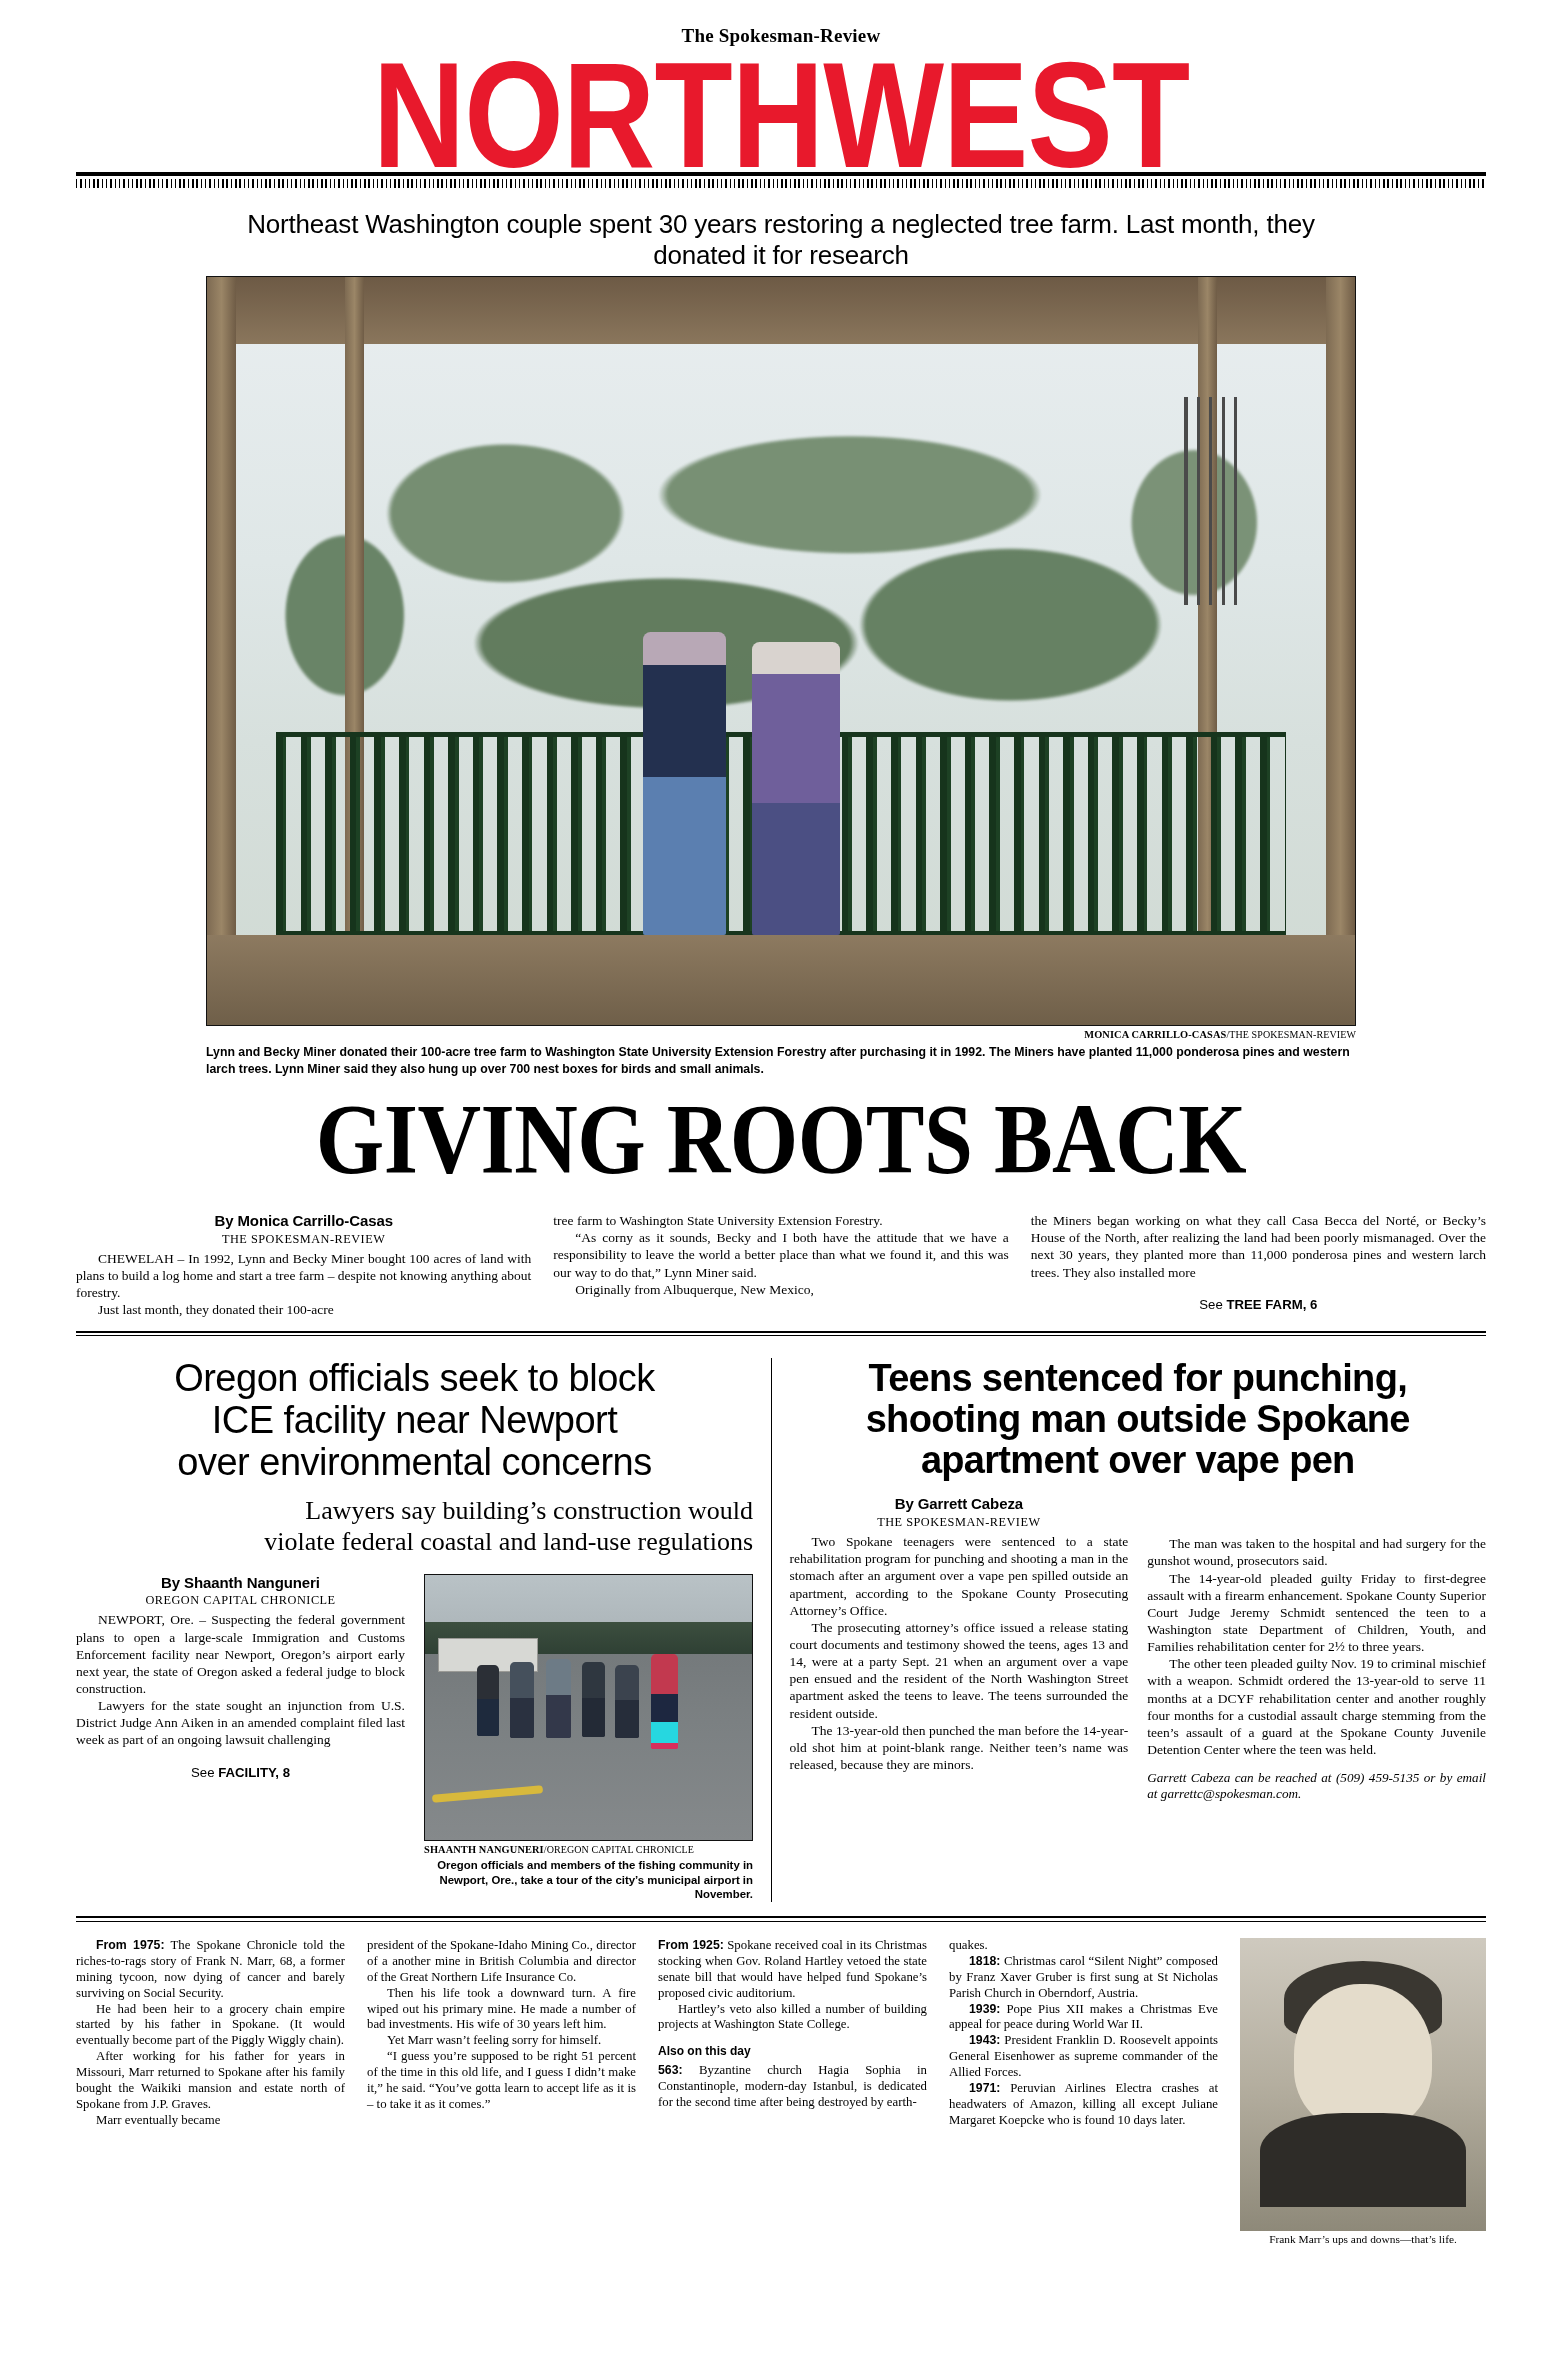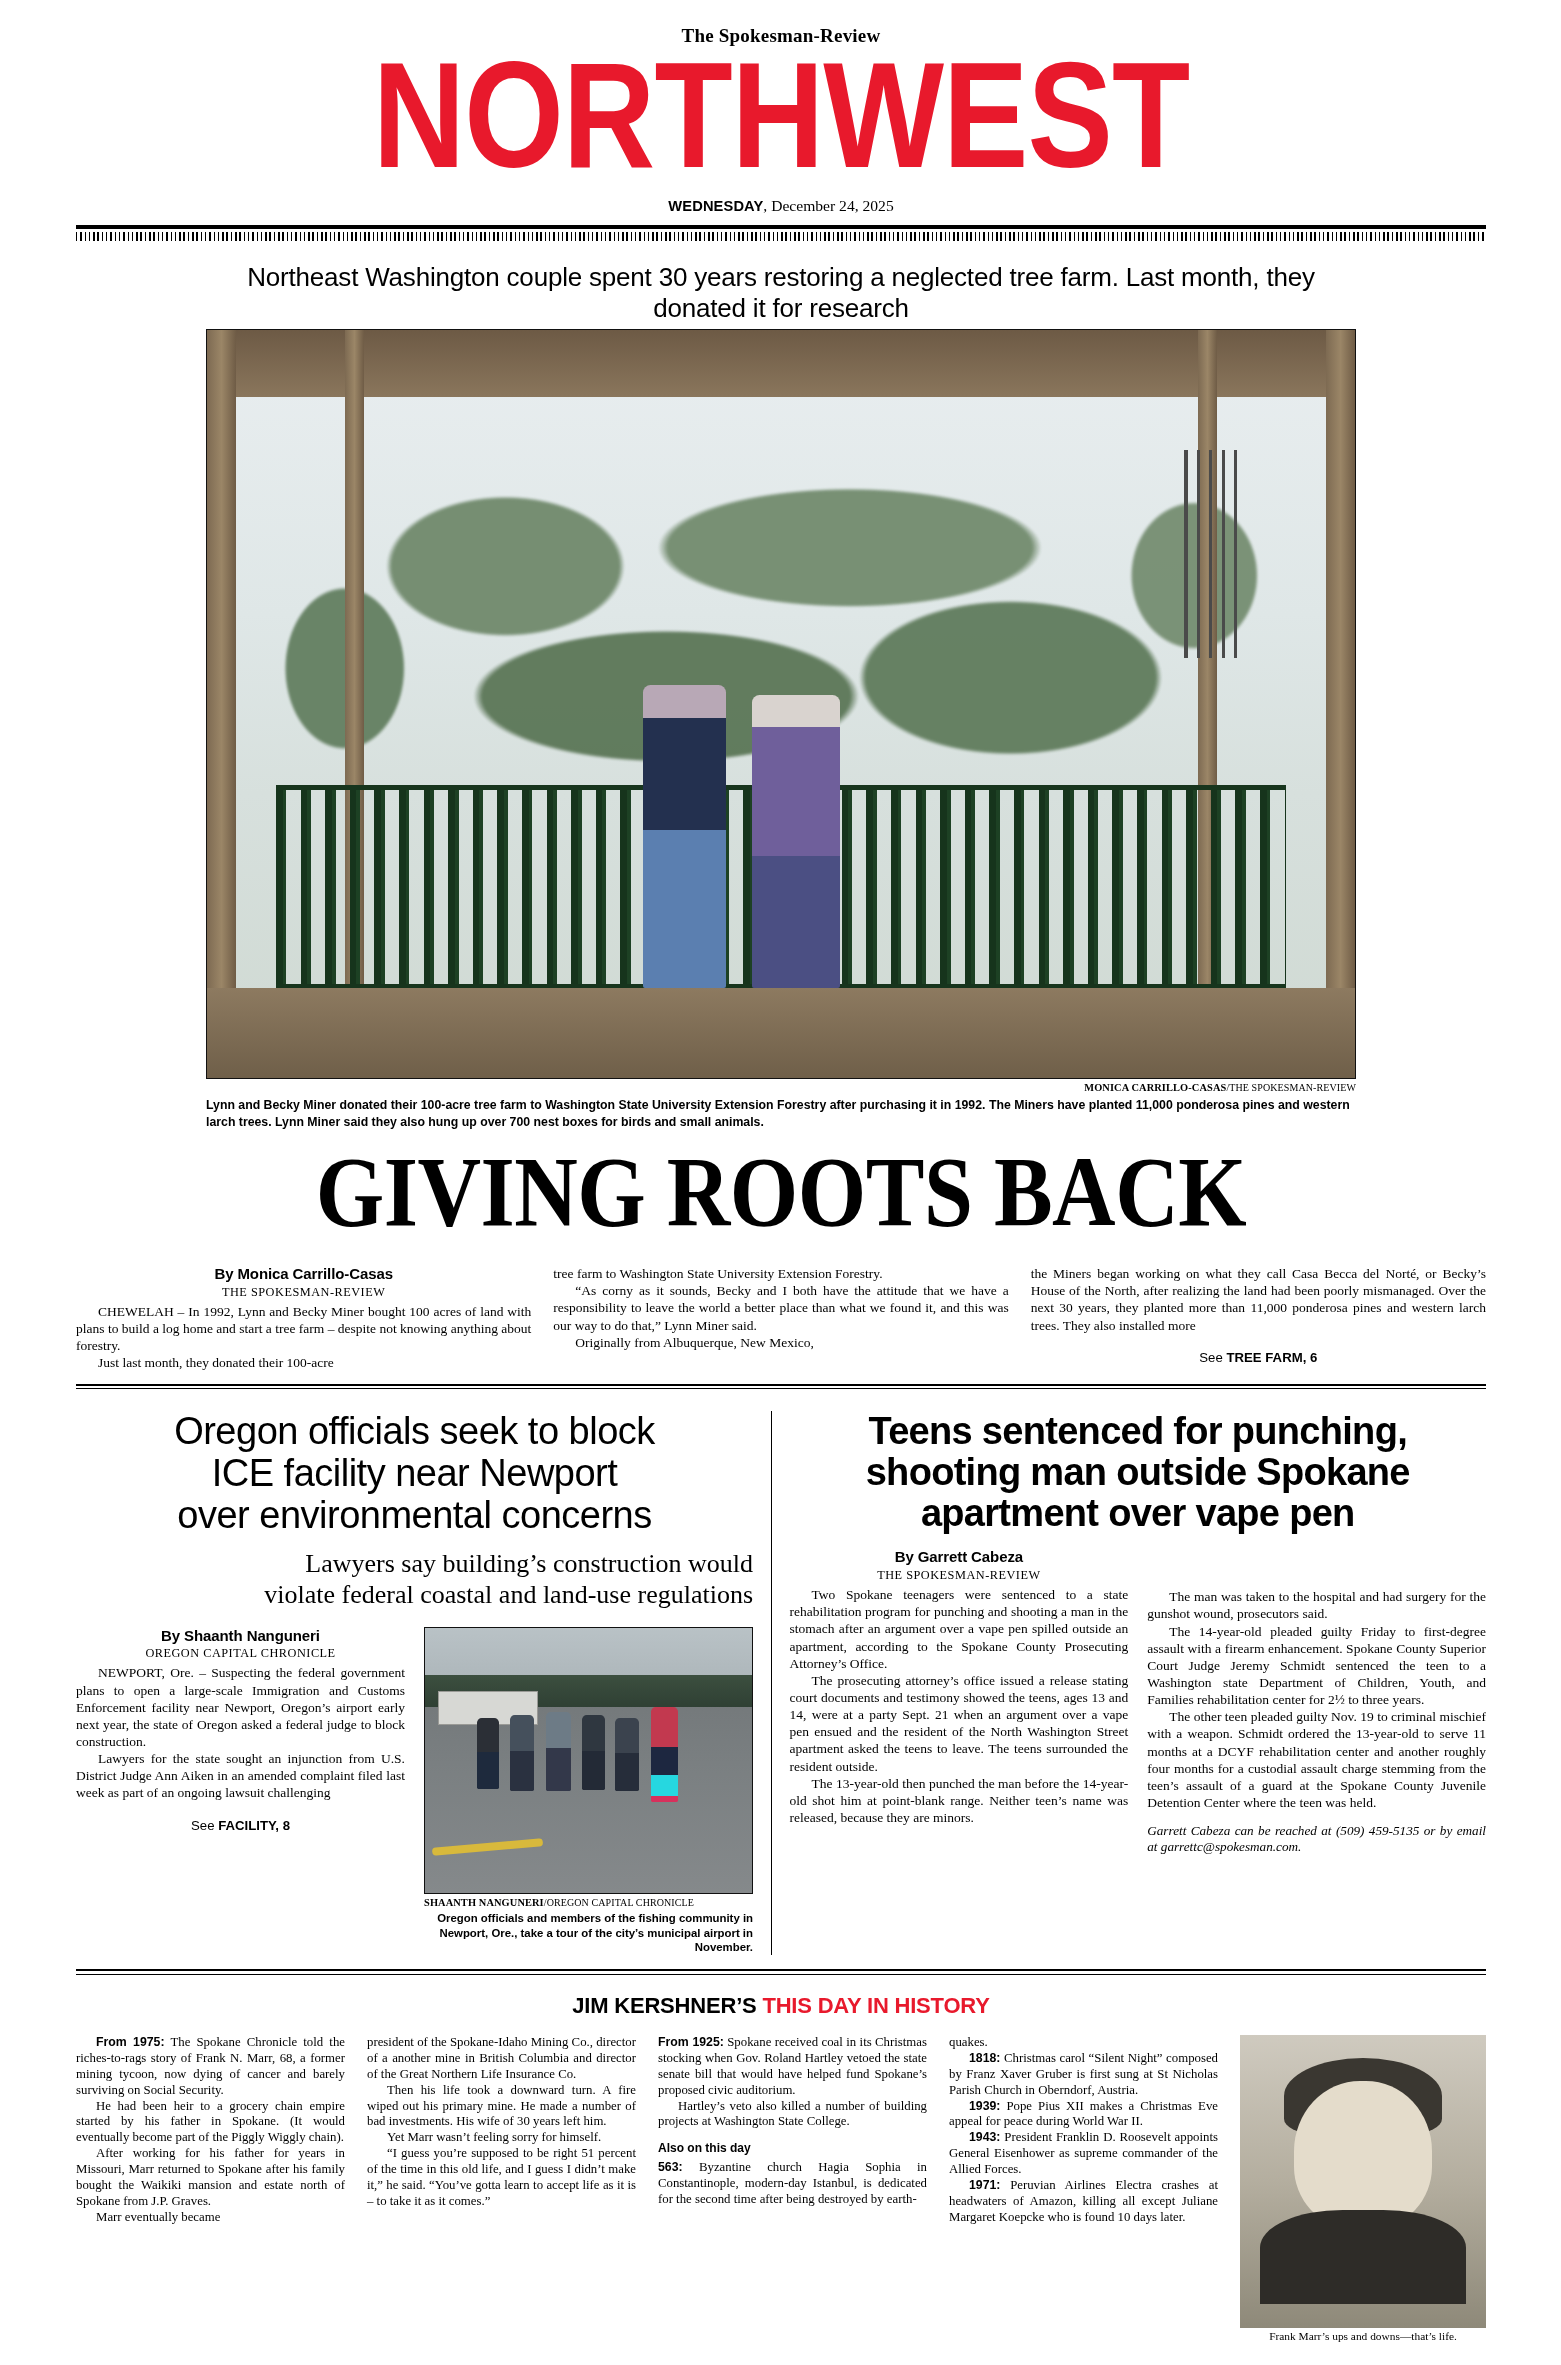--- a/index.html
+++ b/index.html
@@ -108,23 +108,20 @@
 <body>
 
 <div class="page">
  <div class="inner">
 
   <div class="masthead">
     <div class="sr-name">
       <span>The Spokesman-Review</span>
     </div>
     <div class="nw-word">NORTHWEST</div>
-    <div class="dateline">
-      <b>WEDNESDAY</b><span>, December 24, 2025</span>
-    </div>
   </div>
   <div class="rule-thick"></div>
   <div class="rule-zig"></div>
 
   <div class="lead-deck">Northeast Washington couple spent 30 years restoring a neglected tree farm. Last month, they donated it for research</div>
 
   <div class="lead-photo-wrap">
     <div class="photo" style="height:748px;">
       <div class="ph-sky"></div>
       <div class="ph-trees"></div>
@@ -236,23 +233,20 @@
           <p class="body">The 14-year-old pleaded guilty Friday to first-degree assault with a firearm enhancement. Spokane County Superior Court Judge Jeremy Schmidt sentenced the teen to a Washington state Department of Children, Youth, and Families rehabilitation center for 2½ to three years.</p>
           <p class="body">The other teen pleaded guilty Nov. 19 to criminal mischief with a weapon. Schmidt ordered the 13-year-old to serve 11 months at a DCYF rehabilitation center and another roughly four months for a custodial assault charge stemming from the teen’s assault of a guard at the Spokane County Juvenile Detention Center where the teen was held.</p>
           <div class="contact-ital">Garrett Cabeza can be reached at (509) 459-5135 or by email at garrettc@spokesman.com.</div>
         </div>
       </div>
     </div>
   </div>
 
   <div class="rule-double-2"></div>
 
-  <div class="hist-head">
-    <span>JIM KERSHNER’S </span><span class="red">THIS DAY IN HISTORY</span>
-  </div>
 
   <div class="cols4">
     <div class="col hcol">
       <p><b>From 1975:</b><span> The Spokane Chronicle told the riches-to-rags story of Frank N. Marr, 68, a former mining tycoon, now dying of cancer and barely surviving on Social Security.</span></p>
       <p>He had been heir to a grocery chain empire started by his father in Spokane. (It would eventually become part of the Piggly Wiggly chain).</p>
       <p>After working for his father for years in Missouri, Marr returned to Spokane after his family bought the Waikiki mansion and estate north of Spokane from J.P. Graves.</p>
       <p>Marr eventually became</p>
     </div>
     <div class="col hcol">
       <p style="text-indent:0">president of the Spokane-Idaho Mining Co., director of a another mine in British Columbia and director of the Great Northern Life Insurance Co.</p>

